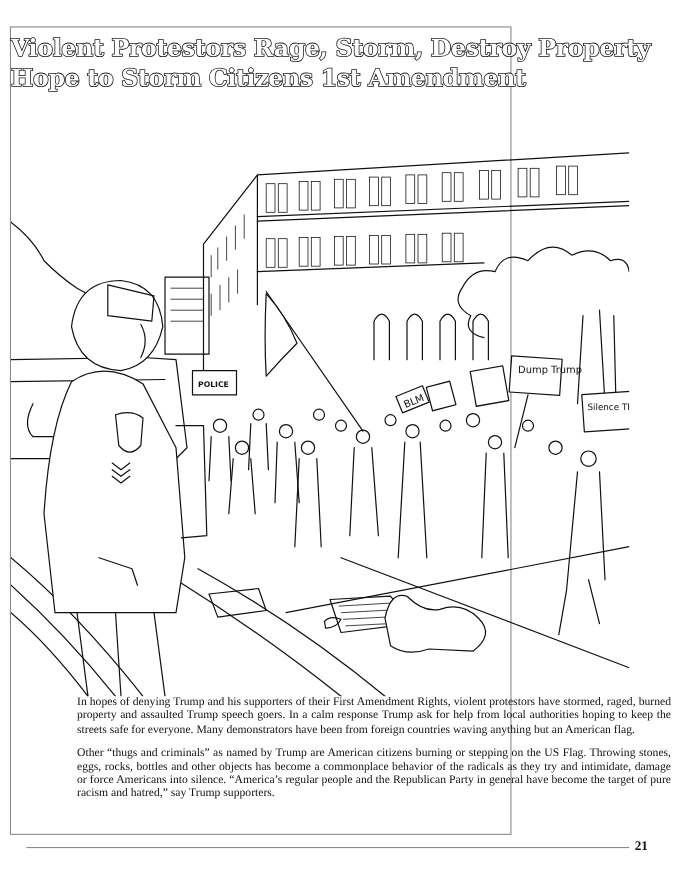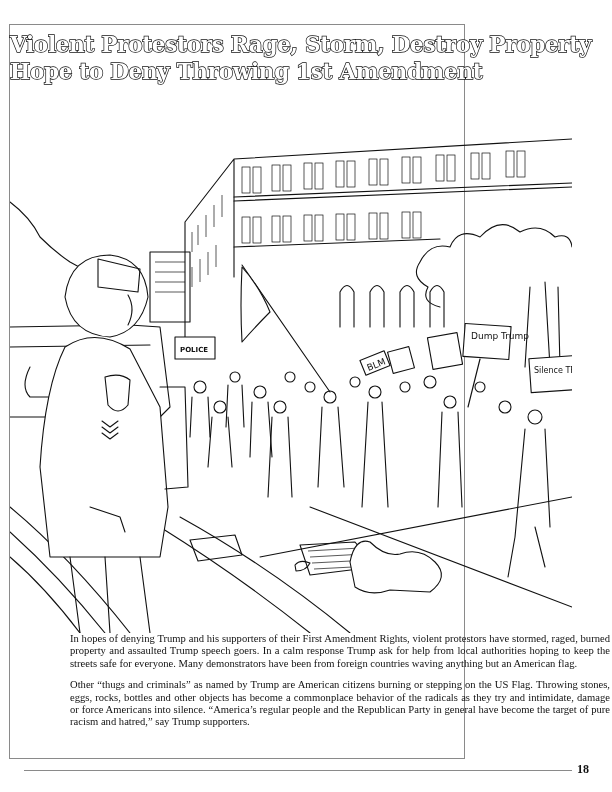--- a/index.html
+++ b/index.html
@@ -17,21 +17,21 @@
     svg .t { fill:none; stroke:#111; stroke-width:0.7; }
     svg .w { fill:#fff; stroke:#111; stroke-width:1.1; stroke-linejoin:round; }
     svg text { font-family:"DejaVu Sans", sans-serif; fill:#111; }
   </style>
 </head>
 <body>
 
 <div class="frame">
   <div class="title">
     <div>Violent Protestors Rage, Storm, Destroy Property</div>
-    <div>Hope to Deny Throwing 1st Amendment</div>
+    <div>Hope to Storm Citizens 1st Amendment</div>
   </div>
 
   <svg class="illus" viewBox="0 0 562 546" xmlns="http://www.w3.org/2000/svg">
 
     <g>
       <path class="s" d="M224 72 L562 52 M224 72 L224 190 M224 72 L175 135 L175 250"></path>
       <path class="s" d="M224 110 L562 96 M224 114 L562 100"></path>
       <path class="s" d="M224 160 L430 152"></path>
       <g class="t">
         <rect x="232" y="80" width="8" height="26"></rect>
@@ -157,13 +157,13 @@
     </g>
   </svg>
 
   <div class="body-text">
     <p>In hopes of denying Trump and his supporters of their First Amendment Rights, violent protestors have stormed, raged, burned property and assaulted Trump speech goers. In a calm response Trump ask for help from local authorities hoping to keep the streets safe for everyone. Many demonstrators have been from foreign countries waving anything but an American flag.</p>
     <p>Other “thugs and criminals” as named by Trump are American citizens burning or stepping on the US Flag. Throwing stones, eggs, rocks, bottles and other objects has become a commonplace behavior of the radicals as they try and intimidate, damage or force Americans into silence. “America’s regular people and the Republican Party in general have become the target of pure racism and hatred,” say Trump supporters.</p>
   </div>
 </div>
 
 <div class="footer-line"></div>
-<div class="page-num">18</div>
+<div class="page-num">21</div>
 
 </body></html>

